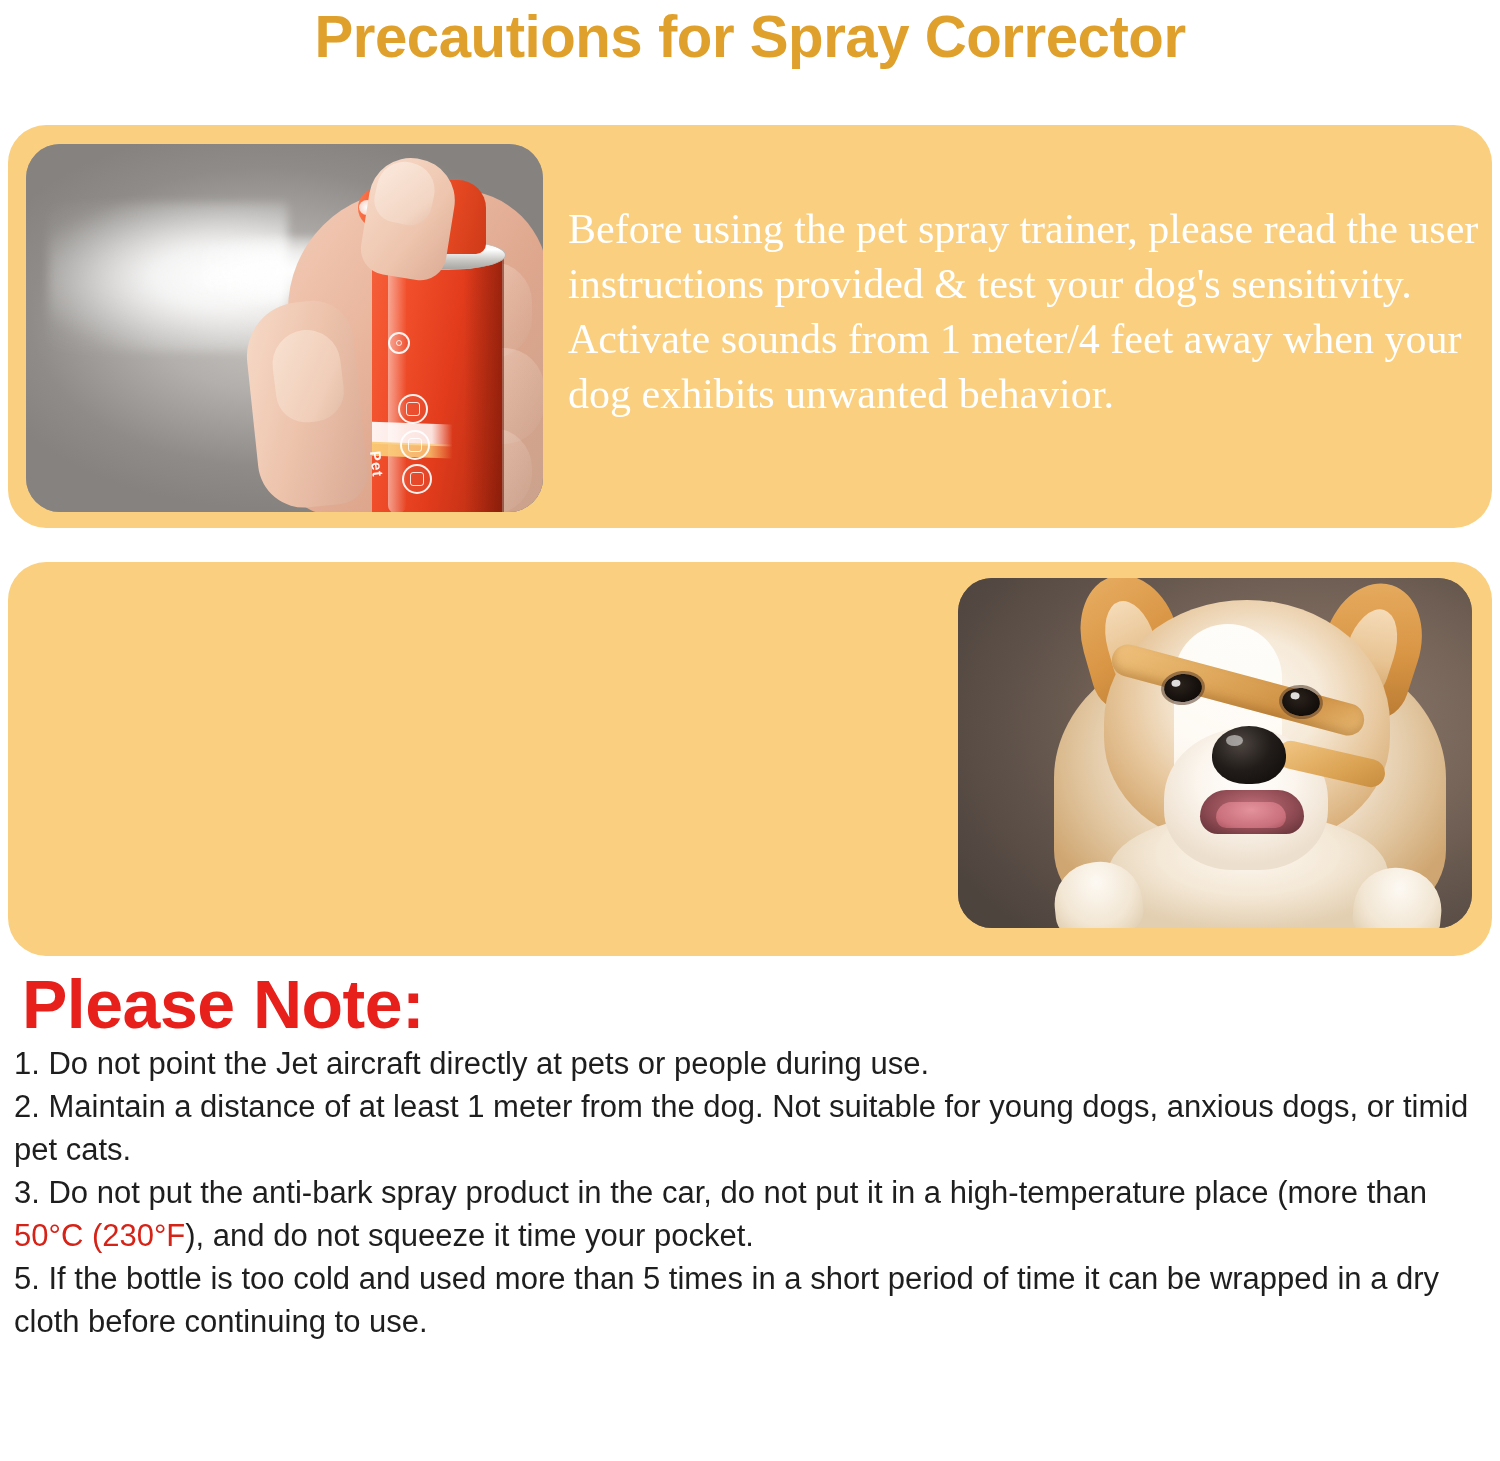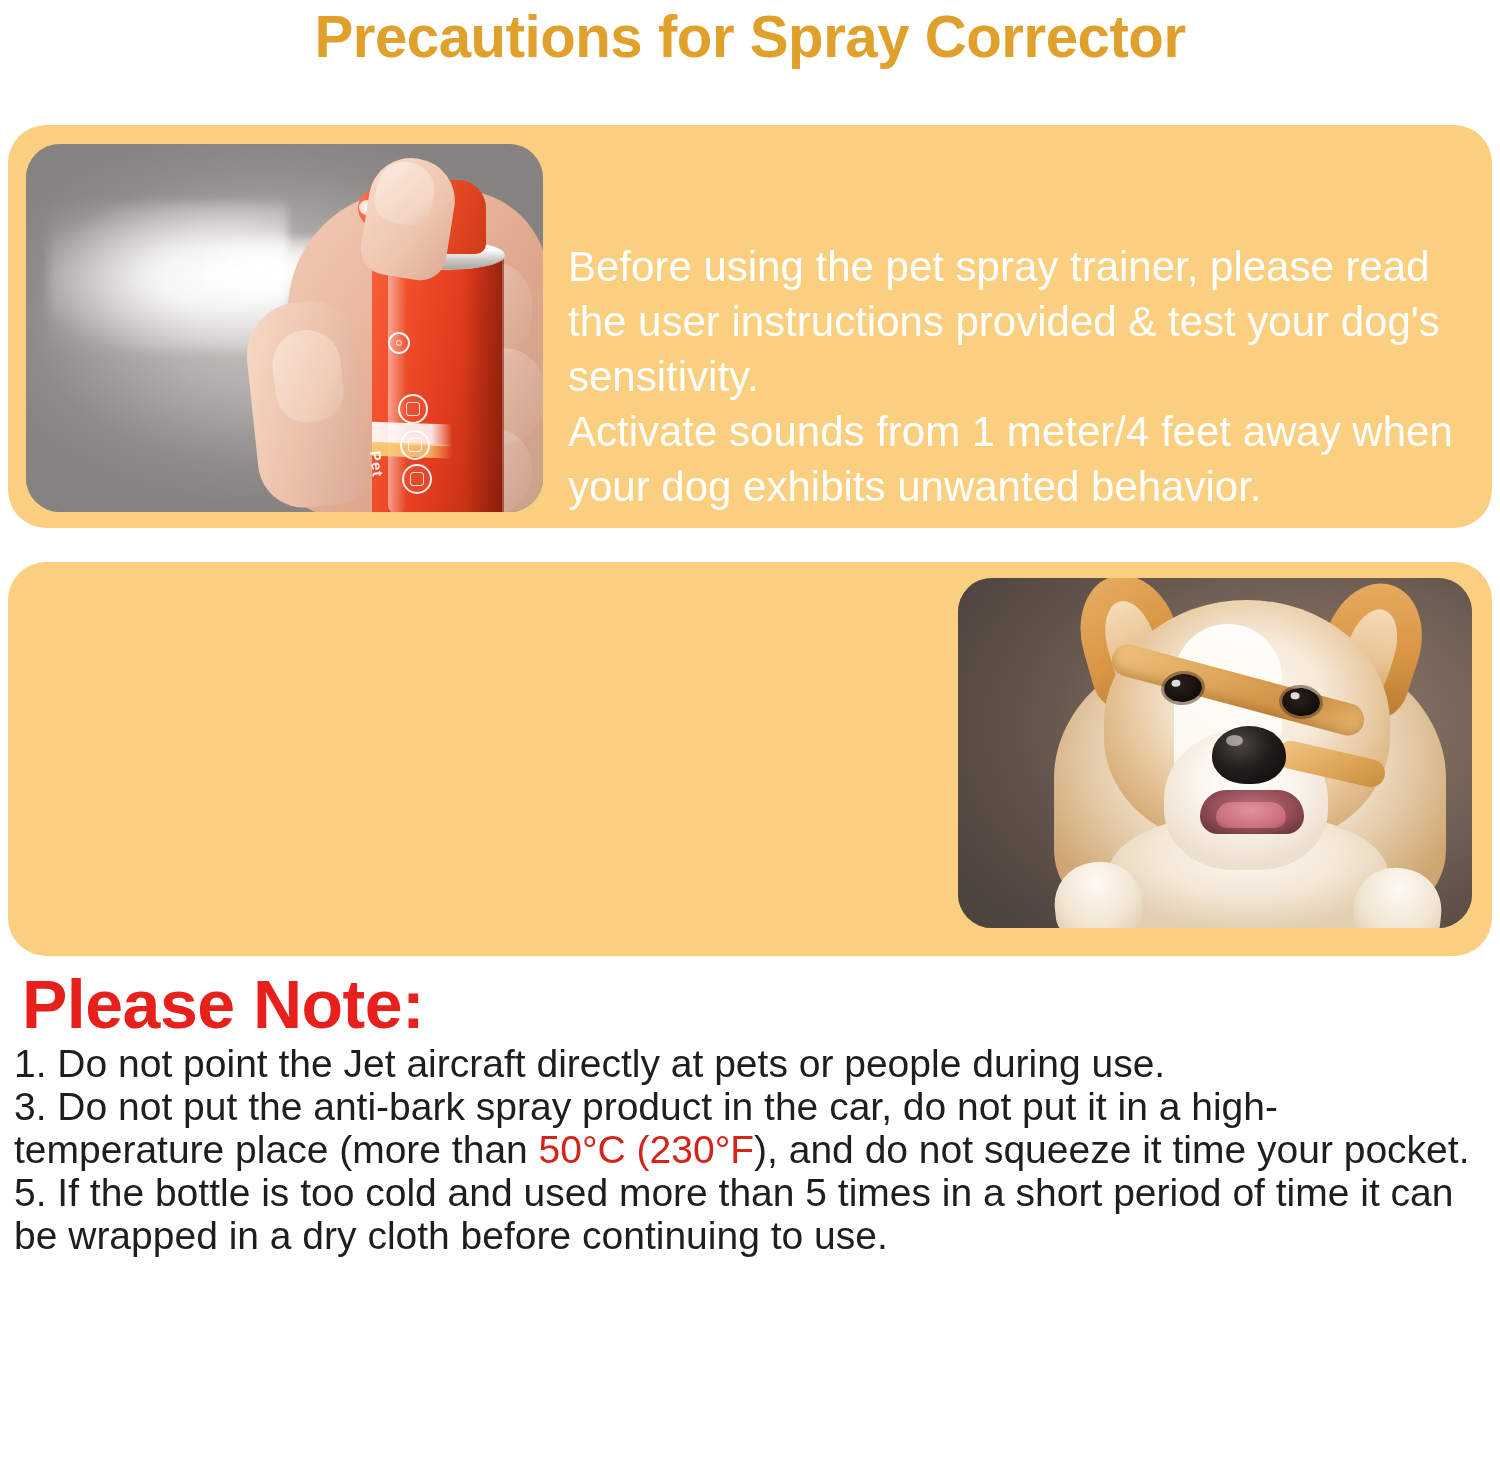--- a/index.html
+++ b/index.html
@@ -363,23 +363,22 @@
   }
   .paw-l { left: 96px; top: 284px; transform: rotate(-6deg); }
   .paw-r { left: 396px; top: 290px; transform: rotate(6deg); }
 
   
   .panel-text {
     position: absolute;
     color: #ffffff;
     font-size: 42px;
     line-height: 55px;
-    font-family: Liberation Sans, sans-serif;
+    font-family: Liberation Serif, serif;
     white-space: pre-line;
-    margin-top: 37px;
   }
   #text-one {
     left: 568px;
     top: 202px;
     width: 912px;
   }
   #text-two {
     left: 28px;
     top: 648px;
     width: 880px;
@@ -394,21 +393,21 @@
     font-weight: bold;
     color: #e8201c;
     line-height: 60px;
     letter-spacing: -0.5px;
   }
   .note-list {
     position: absolute;
     left: 14px;
     top: 1042px;
     width: 1470px;
-    font-size: 39px;
+    font-size: 31px;
     line-height: 43px;
     color: #1e1e1e;
   }
   .note-item {
     margin: 0 0 0 0;
     padding: 0;
   }
   .hot {
     color: #d62318;
   }
@@ -485,20 +484,23 @@
     <div class="dog-eye eye-r"></div>
   </div>
 
   <div class="note-heading">Please Note:</div>
 
   <div class="note-list">
     <p class="note-item">
       <span>1.</span><span> Do not point the Jet aircraft directly at pets or people during use.</span><span class="hot"></span><span></span>
     </p>
     <p class="note-item">
+      <span>2.</span><span> Maintain a distance of at least 1 meter from the dog. Not suitable for young dogs, anxious dogs, or timid pet cats.</span><span class="hot"></span><span></span>
+    </p>
+    <p class="note-item">
       <span>3.</span><span> Do not put the anti-bark spray product in the car, do not put it in a high-temperature  place (more than </span><span class="hot">50°C (230°F</span><span>), and do not squeeze it time your pocket.</span>
     </p>
     <p class="note-item">
       <span>5.</span><span> If the bottle is too cold and used more than 5 times in a short period of time it can be wrapped in a dry cloth before continuing to use.</span><span class="hot"></span><span></span>
     </p>
   </div>
 
 </div>
 
 </body></html>

